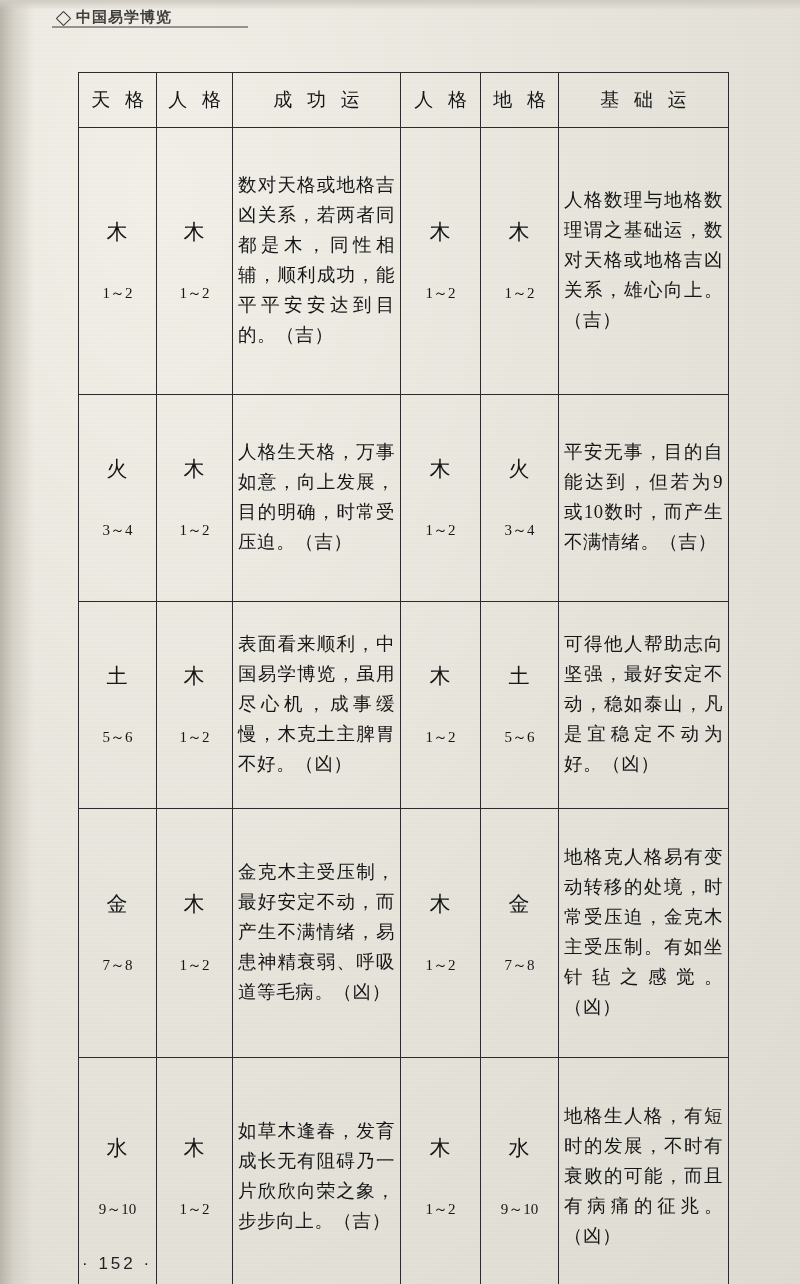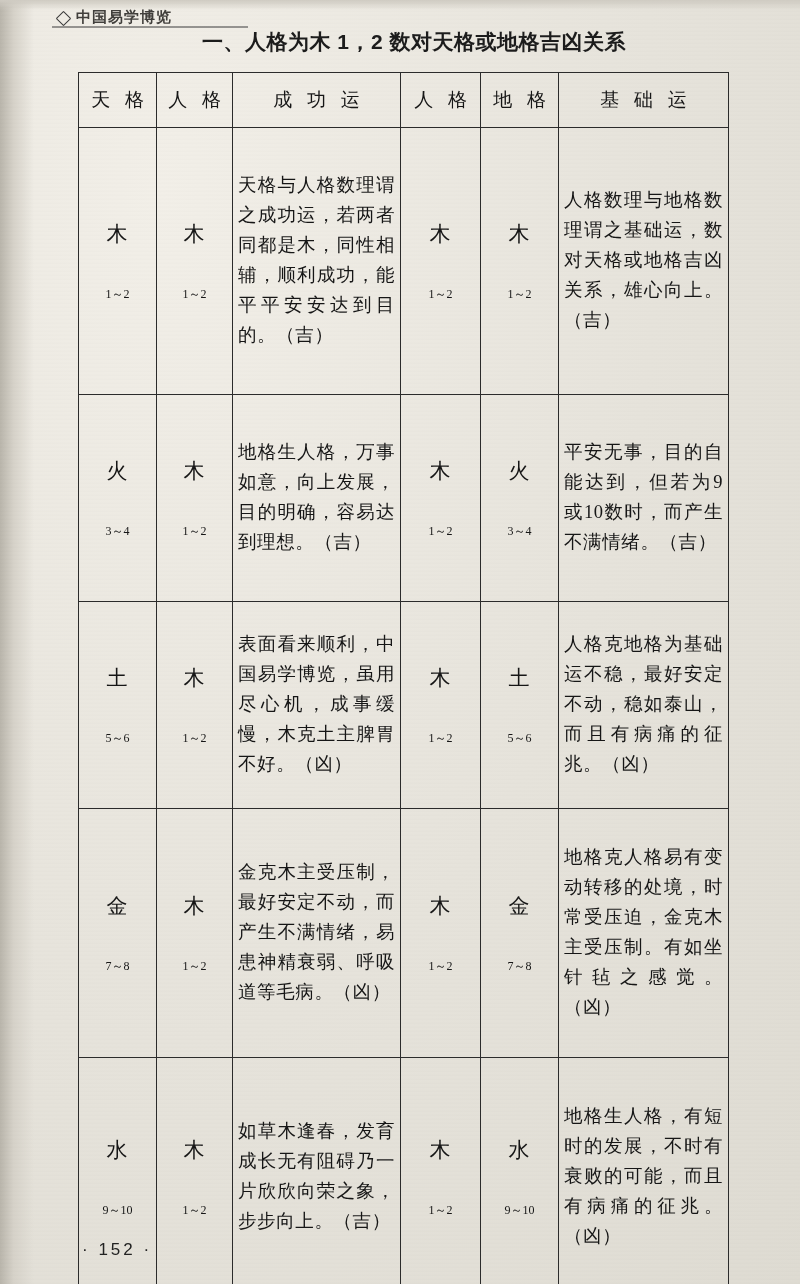--- a/index.html
+++ b/index.html
@@ -138,21 +138,21 @@
     font-size: 19px;
     line-height: 1.45;
   }
   td.label .el {
     display: block;
     font-size: 21px;
     letter-spacing: 1px;
   }
   td.label .num {
     display: block;
-    font-size: 12px;
+    font-size: 15px;
     letter-spacing: 0px;
     margin-top: 36px;
   }
   td.para {
     font-size: 18.5px;
     line-height: 1.62;
     letter-spacing: .6px;
     text-align: justify;
     text-justify: inter-ideograph;
     padding: 8px 7px 8px 7px;
@@ -161,41 +161,40 @@
   tr.r1 td { height: 258px; }
   tr.r2 td { height: 198px; }
   tr.r3 td { height: 198px; }
   tr.r4 td { height: 240px; }
   tr.r5 td { height: 230px; }
 
   
   .folio {
     position: absolute;
     left: 82px;
-    bottom: 24px;
+    bottom: 10px;
     font-family: "Liberation Sans", "DejaVu Sans", sans-serif;
     font-size: 17px;
     letter-spacing: 3px;
     color: #222;
   }
 </style>
 </head>
 <body>
 
 <div class="page">
   <div class="edge-left"></div>
   <div class="edge-top"></div>
 
   <div class="runhead">
     <span class="diamond-icon"></span>
     <span class="runhead-text">中国易学博览</span>
   </div>
   <div class="runhead-rule"></div>
 
-  <div class="section-title">一、人格为木 1，2 数对天格或地格吉凶关系</div>
 
   <div class="table-wrap">
     <table class="fate">
       <colgroup>
         <col class="c1">
           <col class="c2">
           <col class="c3">
           <col class="c4">
           <col class="c5">
           <col class="c6">
@@ -213,42 +212,42 @@
       <tbody>
         <tr class="r1">
           <td class="label">
             <span class="el">木</span>
             <span class="num">1～2</span>
           </td>
           <td class="label">
             <span class="el">木</span>
             <span class="num">1～2</span>
           </td>
-          <td class="para">天格与人格数理谓之成功运，若两者同都是木，同性相辅，顺利成功，能平平安安达到目的。（吉）</td>
+          <td class="para">数对天格或地格吉凶关系，若两者同都是木，同性相辅，顺利成功，能平平安安达到目的。（吉）</td>
           <td class="label">
             <span class="el">木</span>
             <span class="num">1～2</span>
           </td>
           <td class="label">
             <span class="el">木</span>
             <span class="num">1～2</span>
           </td>
           <td class="para">人格数理与地格数理谓之基础运，数对天格或地格吉凶关系，雄心向上。（吉）</td>
         </tr>
 
         <tr class="r2">
           <td class="label">
             <span class="el">火</span>
             <span class="num">3～4</span>
           </td>
           <td class="label">
             <span class="el">木</span>
             <span class="num">1～2</span>
           </td>
-          <td class="para">地格生人格，万事如意，向上发展，目的明确，容易达到理想。（吉）</td>
+          <td class="para">人格生天格，万事如意，向上发展，目的明确，时常受压迫。（吉）</td>
           <td class="label">
             <span class="el">木</span>
             <span class="num">1～2</span>
           </td>
           <td class="label">
             <span class="el">火</span>
             <span class="num">3～4</span>
           </td>
           <td class="para">平安无事，目的自能达到，但若为9或10数时，而产生不满情绪。（吉）</td>
         </tr>
@@ -264,21 +263,21 @@
           </td>
           <td class="para">表面看来顺利，中国易学博览，虽用尽心机，成事缓慢，木克土主脾胃不好。（凶）</td>
           <td class="label">
             <span class="el">木</span>
             <span class="num">1～2</span>
           </td>
           <td class="label">
             <span class="el">土</span>
             <span class="num">5～6</span>
           </td>
-          <td class="para">人格克地格为基础运不稳，最好安定不动，稳如泰山，而且有病痛的征兆。（凶）</td>
+          <td class="para">可得他人帮助志向坚强，最好安定不动，稳如泰山，凡是宜稳定不动为好。（凶）</td>
         </tr>
 
         <tr class="r4">
           <td class="label">
             <span class="el">金</span>
             <span class="num">7～8</span>
           </td>
           <td class="label">
             <span class="el">木</span>
             <span class="num">1～2</span>

